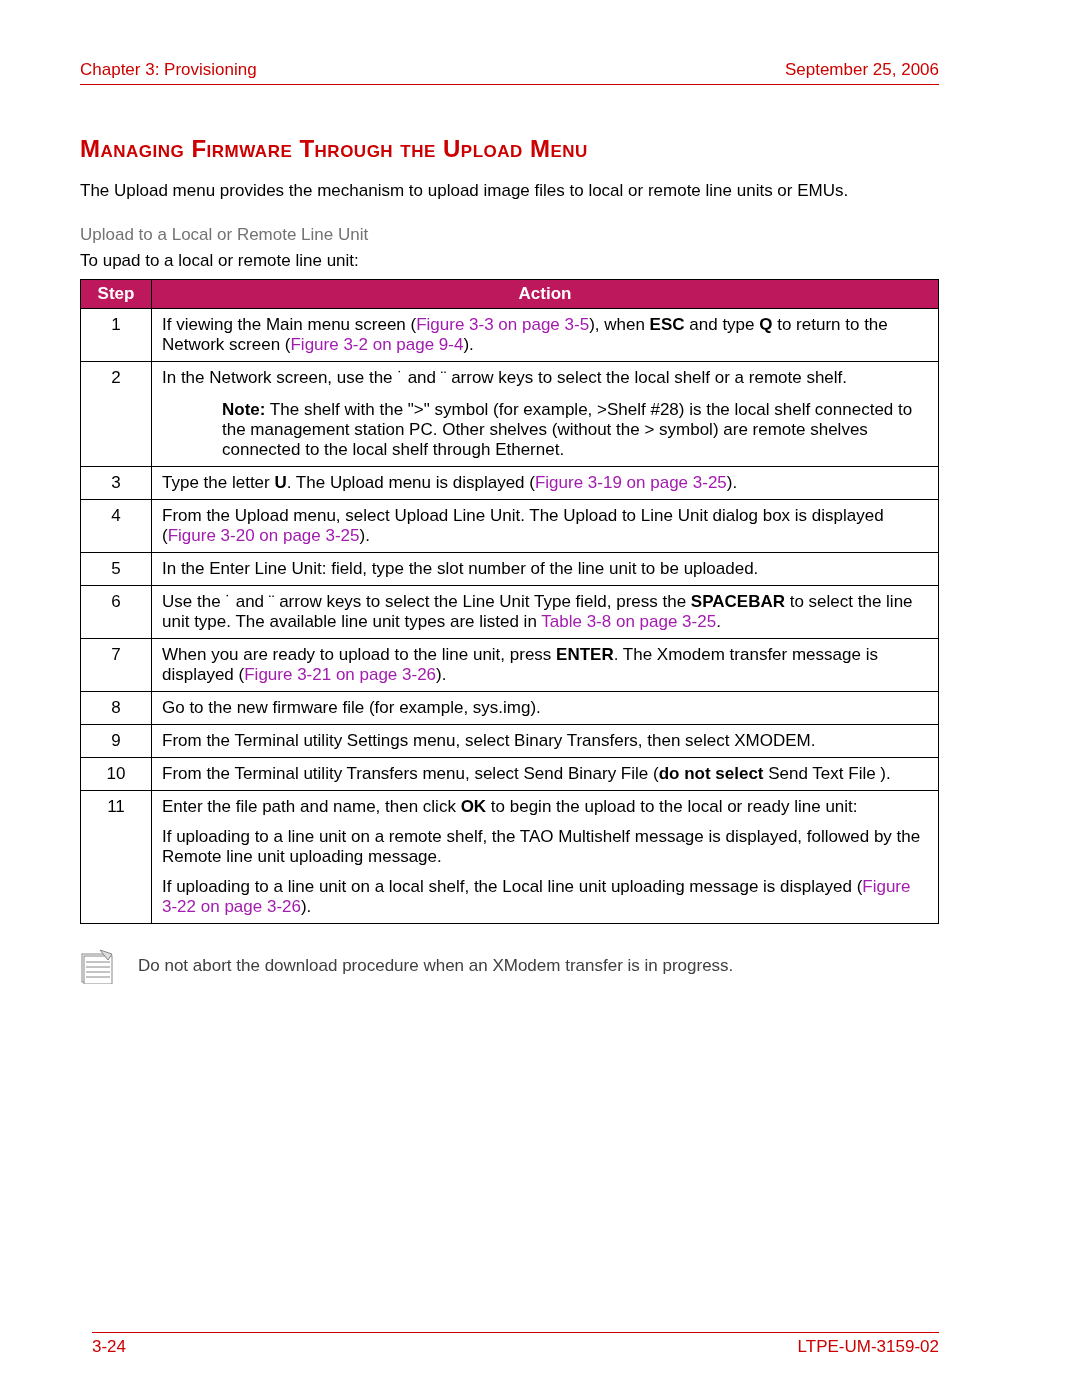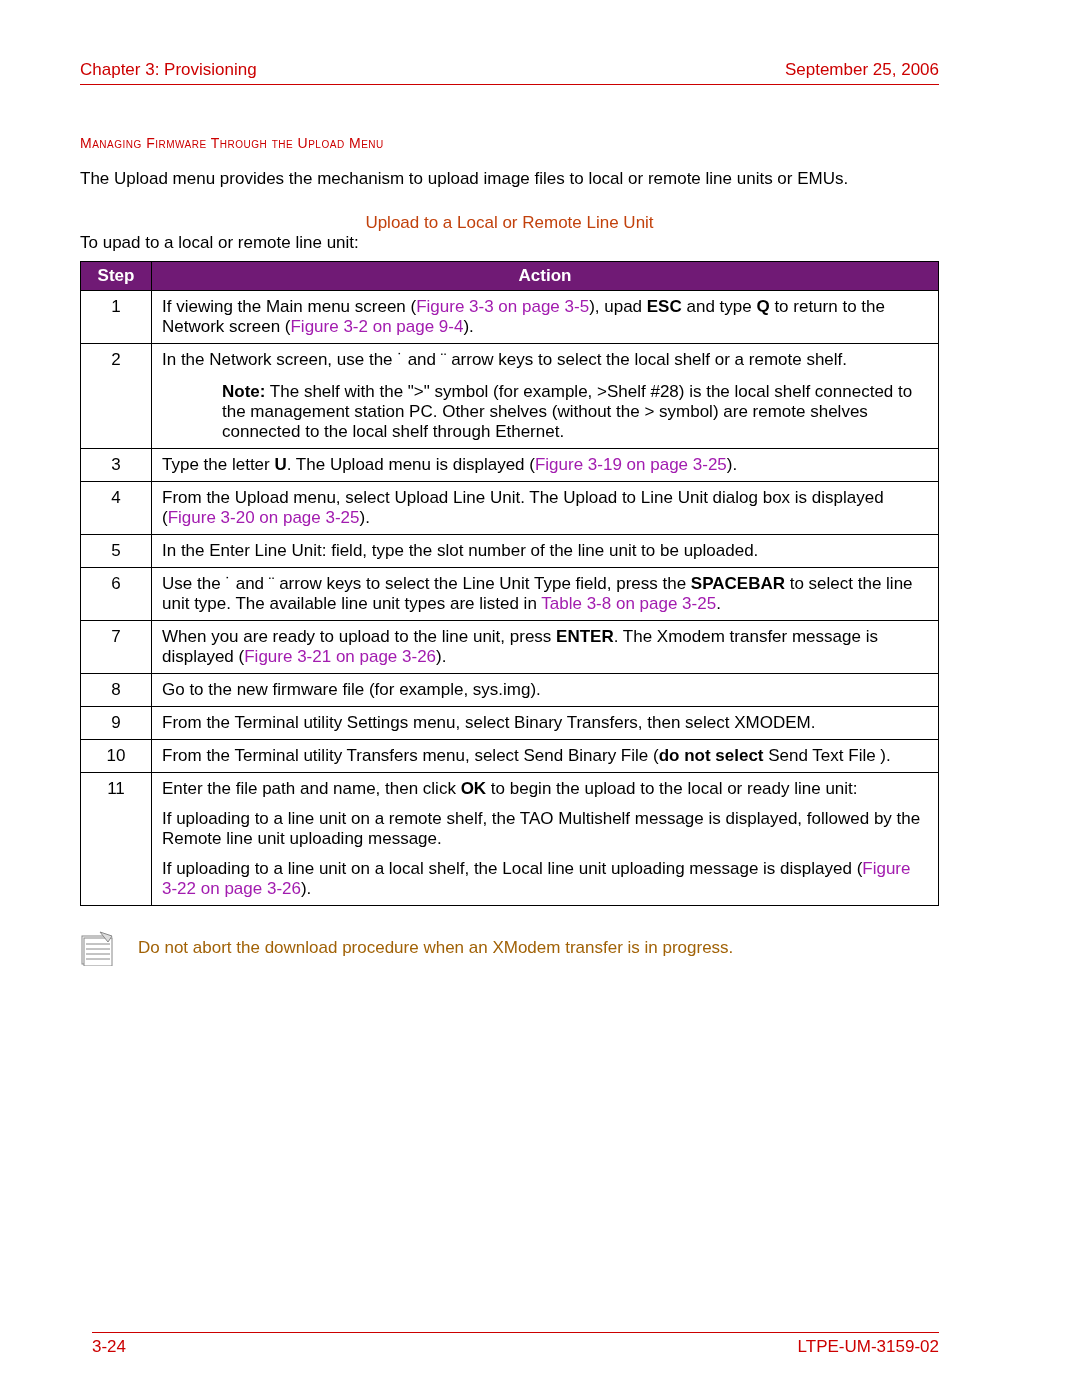--- a/index.html
+++ b/index.html
@@ -22,48 +22,48 @@
     border-bottom: 1px solid #cc0000;
     padding-bottom: 4px;
     margin-bottom: 50px;
   }
   .header-left, .header-right {
     color: #cc0000;
     font-size: 17px;
   }
   .section-title {
     color: #cc0000;
-    font-size: 14px;
-    font-weight: normal;
+    font-size: 24px;
+    font-weight: bold;
     margin-bottom: 18px;
     font-variant: small-caps;
     letter-spacing: 0.5px;
   }
   .intro {
     font-size: 17px;
     color: #000;
     margin-bottom: 24px;
   }
   .subhead {
-    color: #c2410c;
-    font-size: 17px;
-    text-align: center;
+    color: #737373;
+    font-size: 17px;
+    margin-bottom: 6px;
   }
   .sub-intro {
     font-size: 17px;
     color: #000;
     margin-bottom: 8px;
   }
   table.steps {
     border-collapse: collapse;
     width: 100%;
     font-size: 17px;
   }
   table.steps th {
-    background: #701a75;
+    background: #be185d;
     color: #fff;
     font-weight: bold;
     padding: 4px 8px;
     border: 1px solid #000;
   }
   table.steps th.step-col {
     width: 50px;
   }
   table.steps td {
     border: 1px solid #000;
@@ -83,21 +83,21 @@
     margin-top: 24px;
   }
   .note-icon {
     width: 34px;
     height: 36px;
     margin-right: 24px;
     flex-shrink: 0;
   }
   .note-text {
     font-size: 17px;
-    color: #a16207;
+    color: #404040;
     padding-top: 8px;
   }
   .note-block {
     padding-left: 60px;
     margin-top: 12px;
   }
   .footer {
     position: absolute;
     bottom: 40px;
     left: 92px;
@@ -134,21 +134,21 @@
     <thead>
       <tr>
         <th class="step-col">Step</th>
         <th>Action</th>
       </tr>
     </thead>
     <tbody>
       <tr>
         <td class="step-num">1</td>
         <td>
-          <span>If viewing the Main menu screen (</span><span class="ref-link">Figure 3-3 on page 3-5</span><span>), upad </span><b>ESC</b><span> and type </span><b>Q</b><span> to return to the Network screen (</span><span class="ref-link">Figure 3-2 on page 9-4</span><span>).</span>
+          <span>If viewing the Main menu screen (</span><span class="ref-link">Figure 3-3 on page 3-5</span><span>), when </span><b>ESC</b><span> and type </span><b>Q</b><span> to return to the Network screen (</span><span class="ref-link">Figure 3-2 on page 9-4</span><span>).</span>
         </td>
       </tr>
       <tr>
         <td class="step-num">2</td>
         <td>
           <div>In the Network screen, use the   ˙  and  ¨  arrow keys to select the local shelf or a remote shelf.</div>
           <div class="note-block">
             <b>Note:</b><span> The shelf with the "&gt;" symbol (for example, &gt;Shelf #28) is the local shelf connected to the management station PC.  Other shelves (without the &gt; symbol) are remote shelves connected to the local shelf through Ethernet.</span>
           </div>
         </td>

